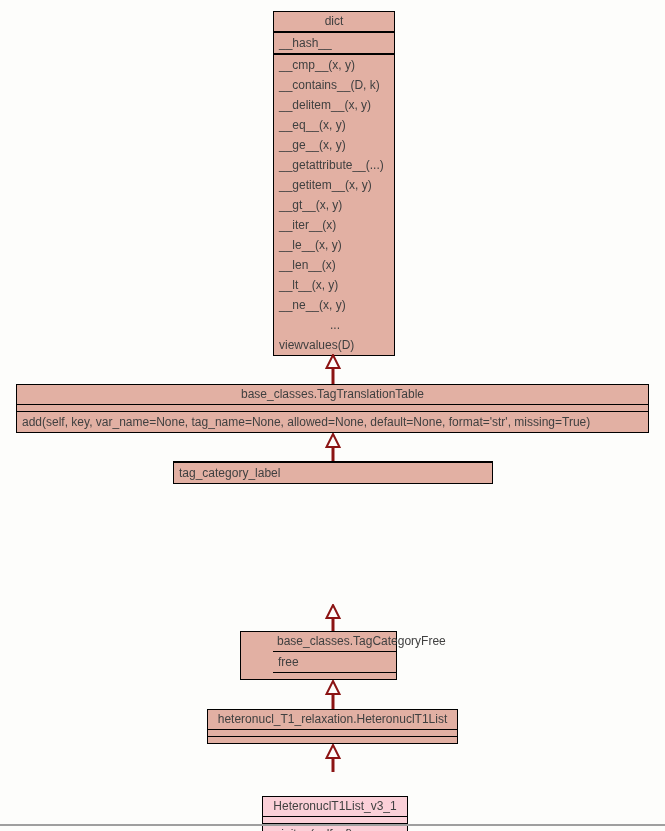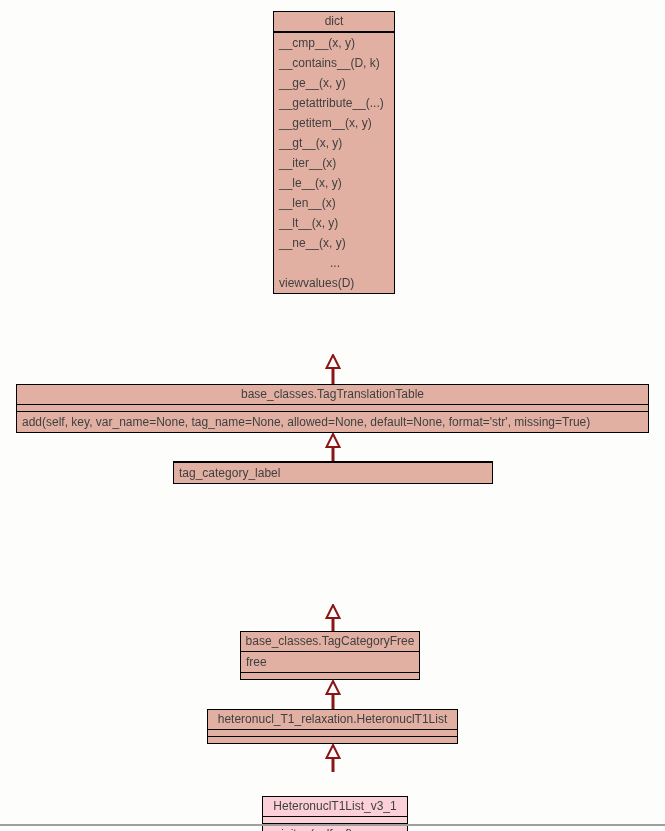--- a/index.html
+++ b/index.html
@@ -36,21 +36,21 @@
     line-height: 12px;
     padding: 4px 3px 4px 5px;
     white-space: nowrap;
   }
   .member.center { text-align: center; }
 
   
   #c-dict   { left: 273px; top: 11px;  width: 122px; }
   #c-ttt    { left: 16px;  top: 384px; width: 633px; }
   #c-tcat   { left: 173px; top: 461px; width: 320px; }
-  #c-tfree  { left: 240px; top: 631px; width: 180px; }
+  #c-tfree  { left: 240px; top: 631px; width: 157px; padding-left: 32px; }
   #c-hlist  { left: 207px; top: 709px; width: 251px; }
   #c-v31    { left: 262px; top: 796px; width: 146px; }
 
   .arrow { position: absolute; left: 324px; width: 18px; }
   #a1 { top: 354px; height: 30px; }
   #a2 { top: 433px; height: 28px; }
   #a3 { top: 604px; height: 27px; }
   #a4 { top: 680px; height: 29px; }
   #a5 { top: 744px; height: 28px; }
 
@@ -62,22 +62,27 @@
   }
 </style>
 </head>
 <body>
 
 <div class="stage">
 
   <div class="uml-class" id="c-dict">
     <div class="uml-title">dict</div>
     <div class="comp thick">
+      <div class="member">__hash__</div>
+    </div>
+    <div class="comp thick">
       <div class="member">__cmp__(x, y)</div>
       <div class="member">__contains__(D, k)</div>
+      <div class="member">__delitem__(x, y)</div>
+      <div class="member">__eq__(x, y)</div>
       <div class="member">__ge__(x, y)</div>
       <div class="member">__getattribute__(...)</div>
       <div class="member">__getitem__(x, y)</div>
       <div class="member">__gt__(x, y)</div>
       <div class="member">__iter__(x)</div>
       <div class="member">__le__(x, y)</div>
       <div class="member">__len__(x)</div>
       <div class="member">__lt__(x, y)</div>
       <div class="member">__ne__(x, y)</div>
       <div class="member center">...</div>

